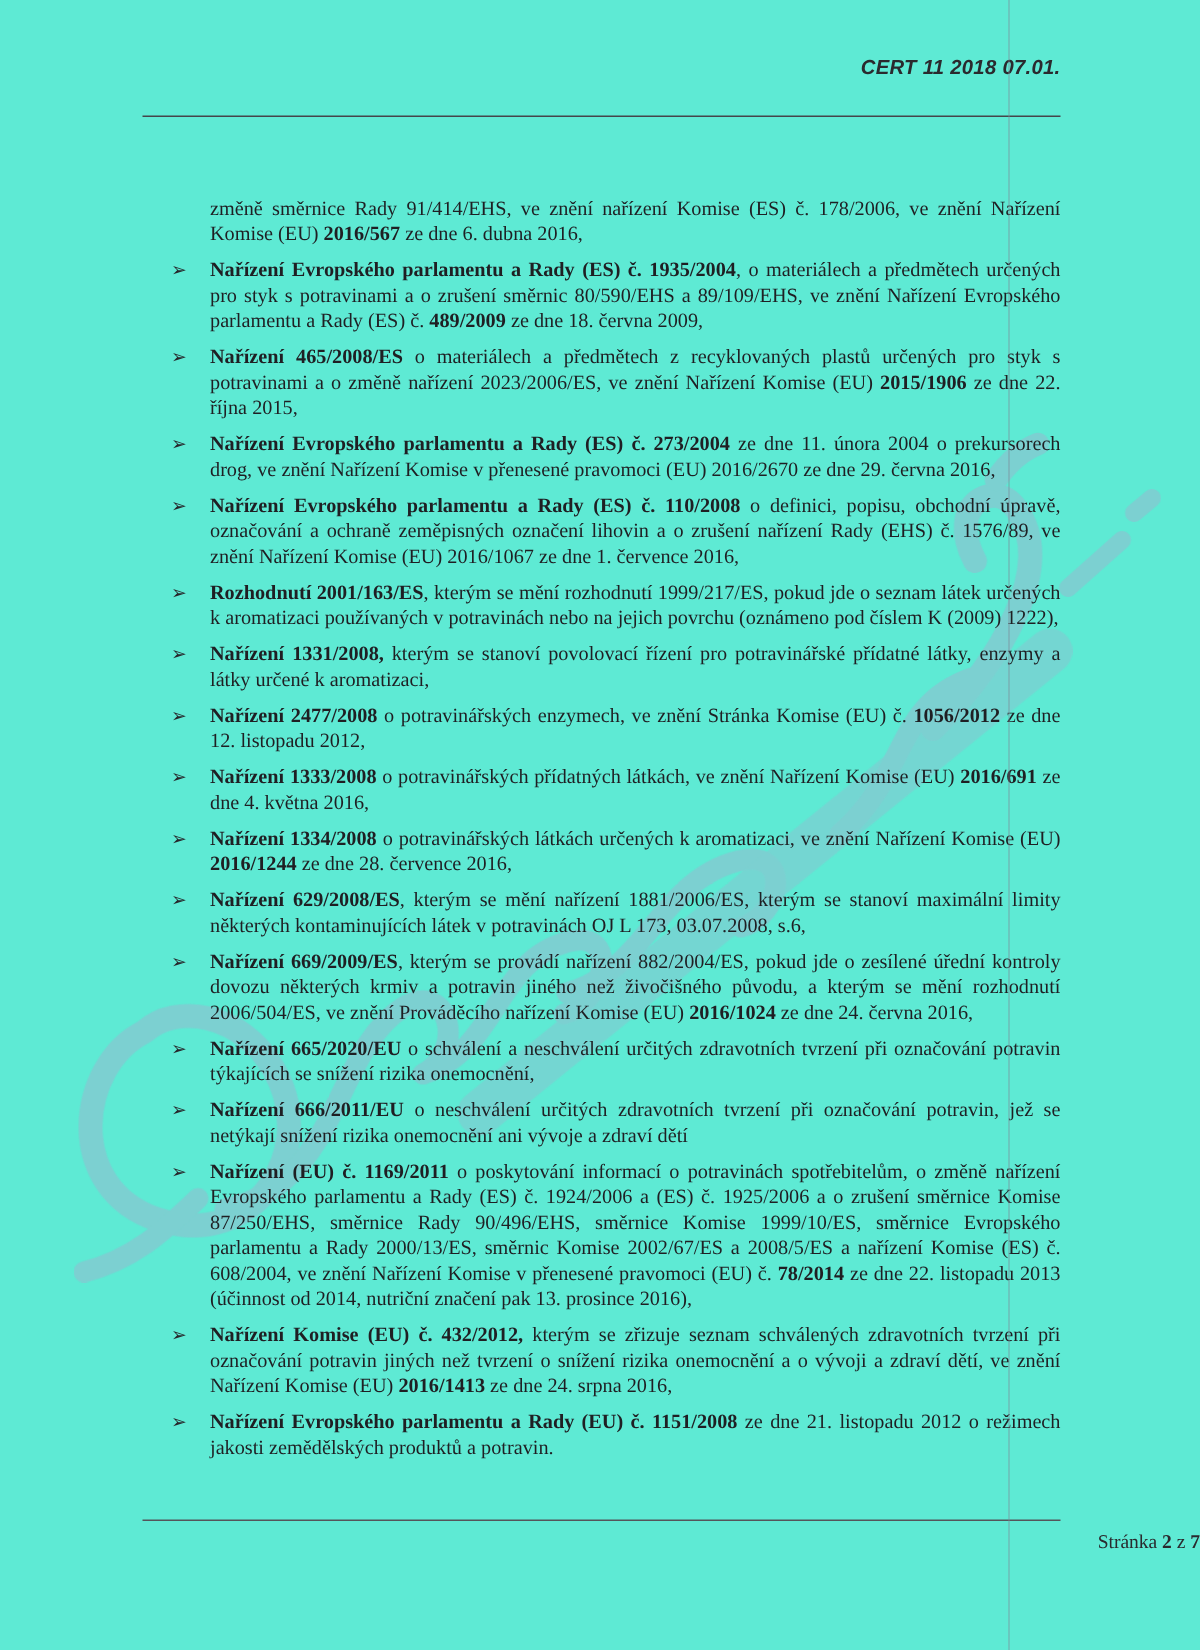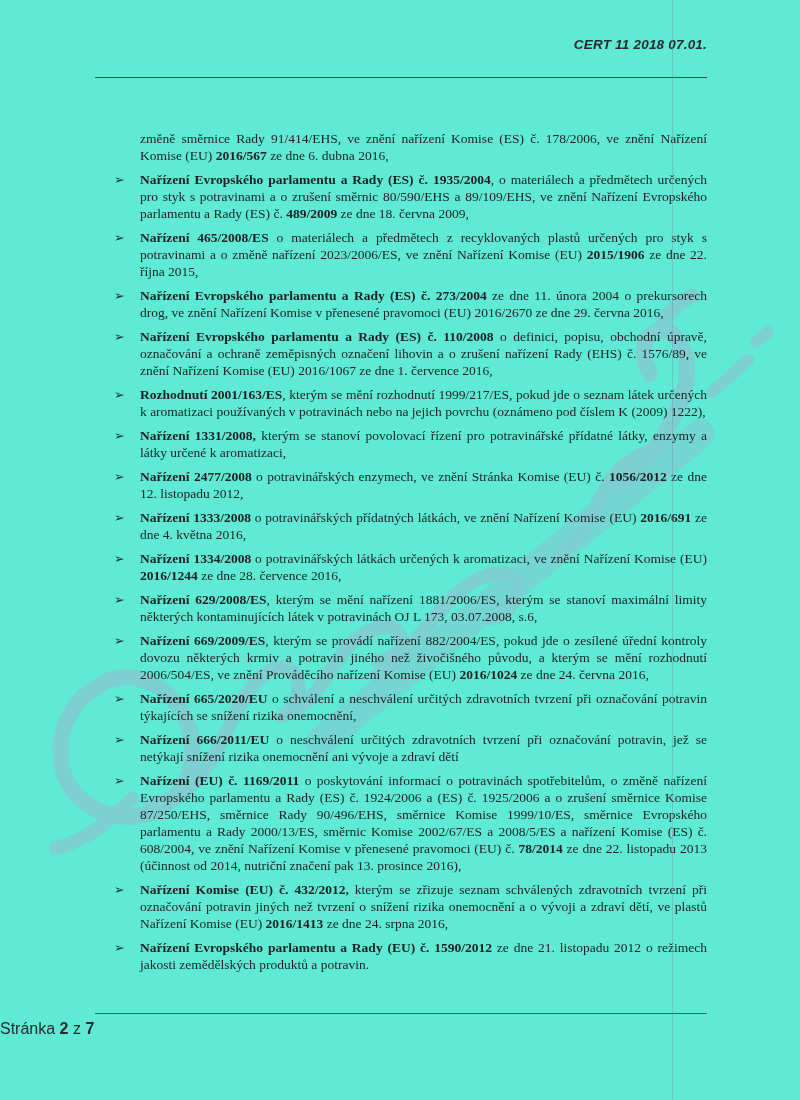--- a/index.html
+++ b/index.html
@@ -72,23 +72,23 @@
     position: absolute;
     top: 1013px; left: 95px; width: 612px;
     border: none;
     border-top: 1.2px solid #55555a;
     margin: 0;
     z-index: 2;
   }
   .page-footer {
     position: absolute;
     top: 1020px; left: 0; width: 800px;
-    text-align: left;
-    font-family: Liberation Sans, sans-serif;
-    font-size: 16px;
+    text-align: right;
+    font-family: Liberation Serif, serif;
+    font-size: 13px;
     color: #2a2a2e;
     z-index: 2;
   }
   .page-footer b { font-weight: bold; }
 </style>
 </head>
 <body>
 
 <div class="page">
 
@@ -123,21 +123,21 @@
       <div class="para"><span class="bullet">➢</span><span><b>Rozhodnutí 2001/163/ES</b><span>, kterým se mění rozhodnutí 1999/217/ES, pokud jde o seznam látek určených k aromatizaci používaných v potravinách nebo na jejich povrchu (oznámeno pod číslem K (2009) 1222),</span></span></div>
       <div class="para"><span class="bullet">➢</span><span><b>Nařízení 1331/2008,</b><span> kterým se stanoví povolovací řízení pro potravinářské přídatné látky, enzymy a látky určené k aromatizaci,</span></span></div>
       <div class="para"><span class="bullet">➢</span><span><b>Nařízení 2477/2008</b><span> o potravinářských enzymech, ve znění Stránka Komise (EU) č. </span><b>1056/2012</b><span> ze dne 12. listopadu 2012,</span></span></div>
       <div class="para"><span class="bullet">➢</span><span><b>Nařízení 1333/2008</b><span> o potravinářských přídatných látkách, ve znění Nařízení Komise (EU) </span><b>2016/691</b><span> ze dne 4. května 2016,</span></span></div>
       <div class="para"><span class="bullet">➢</span><span><b>Nařízení 1334/2008</b><span> o potravinářských látkách určených k aromatizaci, ve znění Nařízení Komise (EU) </span><b>2016/1244</b><span> ze dne 28. července 2016,</span></span></div>
       <div class="para"><span class="bullet">➢</span><span><b>Nařízení 629/2008/ES</b><span>, kterým se mění nařízení 1881/2006/ES, kterým se stanoví maximální limity některých kontaminujících látek v potravinách OJ L 173, 03.07.2008, s.6,</span></span></div>
       <div class="para"><span class="bullet">➢</span><span><b>Nařízení 669/2009/ES</b><span>, kterým se provádí nařízení 882/2004/ES, pokud jde o zesílené úřední kontroly dovozu některých krmiv a potravin jiného než živočišného původu, a kterým se mění rozhodnutí 2006/504/ES, ve znění Prováděcího nařízení Komise (EU) </span><b>2016/1024</b><span> ze dne 24. června 2016,</span></span></div>
       <div class="para"><span class="bullet">➢</span><span><b>Nařízení 665/2020/EU</b><span> o schválení a neschválení určitých zdravotních tvrzení při označování potravin týkajících se snížení rizika onemocnění,</span></span></div>
       <div class="para"><span class="bullet">➢</span><span><b>Nařízení 666/2011/EU</b><span> o neschválení určitých zdravotních tvrzení při označování potravin, jež se netýkají snížení rizika onemocnění ani vývoje a zdraví dětí</span></span></div>
       <div class="para"><span class="bullet">➢</span><span><b>Nařízení (EU) č. 1169/2011</b><span> o poskytování informací o potravinách spotřebitelům, o změně nařízení Evropského parlamentu a Rady (ES) č. 1924/2006 a (ES) č. 1925/2006 a o zrušení směrnice Komise 87/250/EHS, směrnice Rady 90/496/EHS, směrnice Komise 1999/10/ES, směrnice Evropského parlamentu a Rady 2000/13/ES, směrnic Komise 2002/67/ES a 2008/5/ES a nařízení Komise (ES) č. 608/2004, ve znění Nařízení Komise v přenesené pravomoci (EU) č. </span><b>78/2014</b><span> ze dne 22. listopadu 2013 (účinnost od 2014, nutriční značení pak 13. prosince 2016),</span></span></div>
-      <div class="para"><span class="bullet">➢</span><span><b>Nařízení Komise (EU) č. 432/2012,</b><span> kterým se zřizuje seznam schválených zdravotních tvrzení při označování potravin jiných než tvrzení o snížení rizika onemocnění a o vývoji a zdraví dětí, ve plastů Nařízení Komise (EU) </span><b>2016/1413</b><span> ze dne 24. srpna 2016,</span></span></div>
-      <div class="para"><span class="bullet">➢</span><span><b>Nařízení Evropského parlamentu a Rady (EU) č. 1590/2012</b><span> ze dne 21. listopadu 2012 o režimech jakosti zemědělských produktů a potravin.</span></span></div>
+      <div class="para"><span class="bullet">➢</span><span><b>Nařízení Komise (EU) č. 432/2012,</b><span> kterým se zřizuje seznam schválených zdravotních tvrzení při označování potravin jiných než tvrzení o snížení rizika onemocnění a o vývoji a zdraví dětí, ve znění Nařízení Komise (EU) </span><b>2016/1413</b><span> ze dne 24. srpna 2016,</span></span></div>
+      <div class="para"><span class="bullet">➢</span><span><b>Nařízení Evropského parlamentu a Rady (EU) č. 1151/2008</b><span> ze dne 21. listopadu 2012 o režimech jakosti zemědělských produktů a potravin.</span></span></div>
     </div>
 
   <hr class="footer-rule">
 
   <div class="page-footer"><span>Stránka </span><b>2</b><span> z </span><b>7</b></div>
 
 </div>
 
 </body></html>

